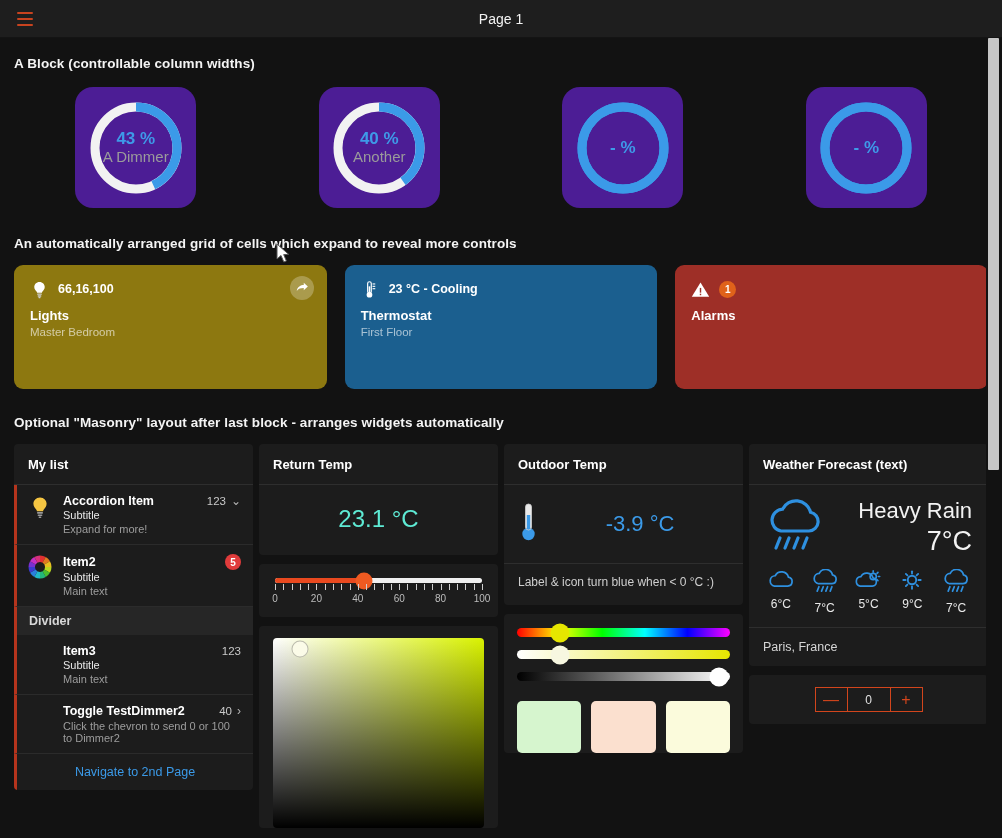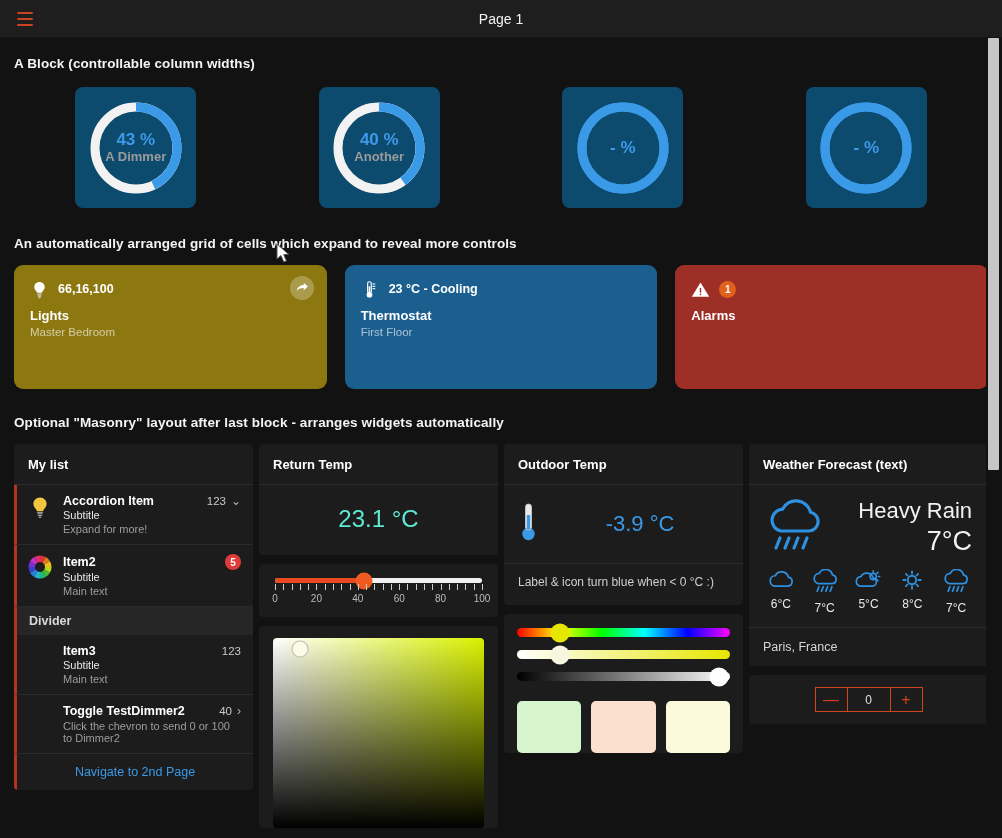--- a/index.html
+++ b/index.html
@@ -43,32 +43,32 @@
     font-size: 13.5px; font-weight: bold; color: #f4f4f4;
     letter-spacing: .1px;
   }
 
   
   .gauge-row {
     display: flex; margin-top: 16px;
   }
   .gauge-cell { flex: 1 1 0; display: flex; justify-content: center; }
   .gauge-tile {
-    width: 121px; height: 121px; border-radius: 8px;
-    background: #0c4a6e; display: flex; align-items: center; justify-content: center;
+    width: 121px; height: 121px; border-radius: 18px;
+    background: #4c1d95; display: flex; align-items: center; justify-content: center;
     cursor: pointer;
   }
   .gauge { position: relative; width: 98px; height: 98px; }
   .gauge svg { display: block; transform: rotate(-90deg); }
   .gauge-center {
     position: absolute; inset: 0; display: flex; flex-direction: column;
     align-items: center; justify-content: center; pointer-events: none;
   }
   .gauge-value { font-size: 17px; font-weight: bold; color: #3e9ae8; line-height: 1.05; }
-  .gauge-label { font-size: 13px; color: #9b9b9b; margin-top: 1px; font-weight: bold; }
+  .gauge-label { font-size: 15px; color: #9b9b9b; margin-top: 1px; }
 
   
   .cards-row { display: flex; gap: 18px; margin-top: 14px; }
   .card {
     flex: 1 1 0; height: 124px; border-radius: 9px; padding: 14px 16px;
     position: relative; cursor: pointer;
   }
   .card-top { display: flex; align-items: center; gap: 9px; height: 20px; }
   .card-top-text { font-size: 12.5px; font-weight: bold; color: #fff; }
   .card-title { font-size: 13px; font-weight: bold; margin-top: 9px; color: #fff; }
@@ -570,21 +570,21 @@
       <circle cx="14" cy="12" r="4.6"></circle>
       <line x1="14" y1="2.5" x2="14" y2="5"></line>
                   <line x1="14" y1="19" x2="14" y2="21.5"></line>
       <line x1="4.5" y1="12" x2="7" y2="12"></line>
                   <line x1="21" y1="12" x2="23.5" y2="12"></line>
       <line x1="7.3" y1="5.3" x2="9" y2="7"></line>
                   <line x1="19" y1="17" x2="20.7" y2="18.7"></line>
       <line x1="20.7" y1="5.3" x2="19" y2="7"></line>
                   <line x1="9" y1="17" x2="7.3" y2="18.7"></line>
     </svg>
-      <div class="wx-day-temp">8°C</div>
+      <div class="wx-day-temp">9°C</div>
     </div>
     <div class="wx-day">
       <svg width="26" height="26" viewBox="0 0 30 30" fill="none" stroke="#2e90e0" stroke-width="2" stroke-linecap="round">
       <path d="M7.5 17 a6 6 0 0 1 .8 -11.9 a8.2 8.2 0 0 1 15.3 1.6 a5.2 5.2 0 0 1 -.8 10.3 z"></path>
       <line x1="8" y1="20.5" x2="6" y2="25.5"></line>
       <line x1="13" y1="20.5" x2="11" y2="25.5"></line>
       <line x1="18" y1="20.5" x2="16" y2="25.5"></line>
       <line x1="23" y1="20.5" x2="21" y2="25.5"></line>
     </svg>
       <div class="wx-day-temp">7°C</div>

